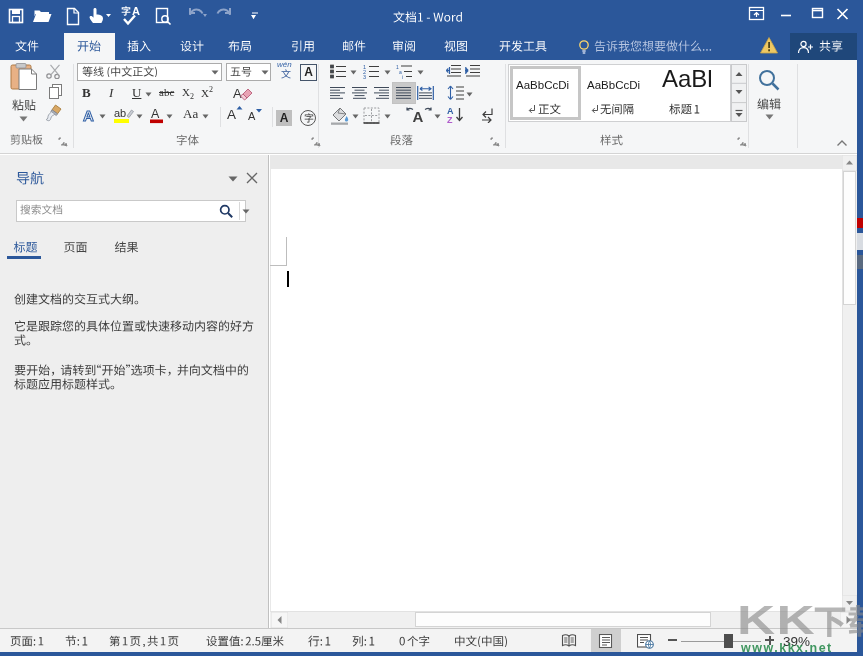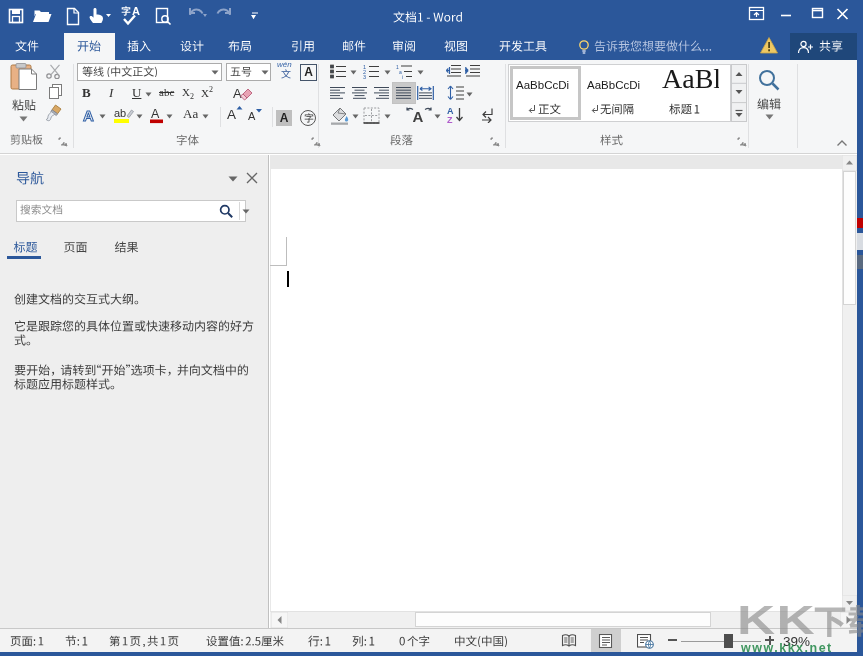--- a/index.html
+++ b/index.html
@@ -447,21 +447,21 @@
     <path d="M6.5 0 v5.5 h-5 m2.2 -2.4 l-2.4 2.4 2.4 2.4"></path>
   </svg>
 <div style="position:absolute;left:600px;top:103px;">
     <svg class="zh " width="34" height="12" viewBox="0 -880 3000 1000" style="fill:#333">
       <use href="#g400_26080" x="0"></use>
       <use href="#g400_38388" x="1000"></use>
       <use href="#g400_38548" x="2000"></use>
     </svg>
   </div>
 <div class="abs" style="left:662px;top:66px;width:57px;height:40px;overflow:hidden">
-    <div style="font-size:28px;color:#1a1a1a;line-height:36px;margin-top:-5px;font-family:Liberation Serif, serif">AaBl</div>
+    <div style="font-size:24px;color:#1a1a1a;line-height:36px;margin-top:-5px;font-family:Liberation Sans, sans-serif">AaBl</div>
   </div>
 <div style="position:absolute;left:669px;top:103px;">
     <svg class="zh " width="31" height="12" viewBox="0 -880 2689 1000" style="fill:#333">
       <use href="#g400_26631" x="0"></use>
       <use href="#g400_39064" x="1000"></use>
       <use href="#g400_49" x="2134"></use>
     </svg>
   </div>
 <svg class="abs" style="left:731px;top:64px" width="16" height="58" viewBox="0 0 16 58">
 <rect x="0.5" y="0.5" width="15" height="57" fill="#f0f1f2" stroke="#c9cacc"></rect>

